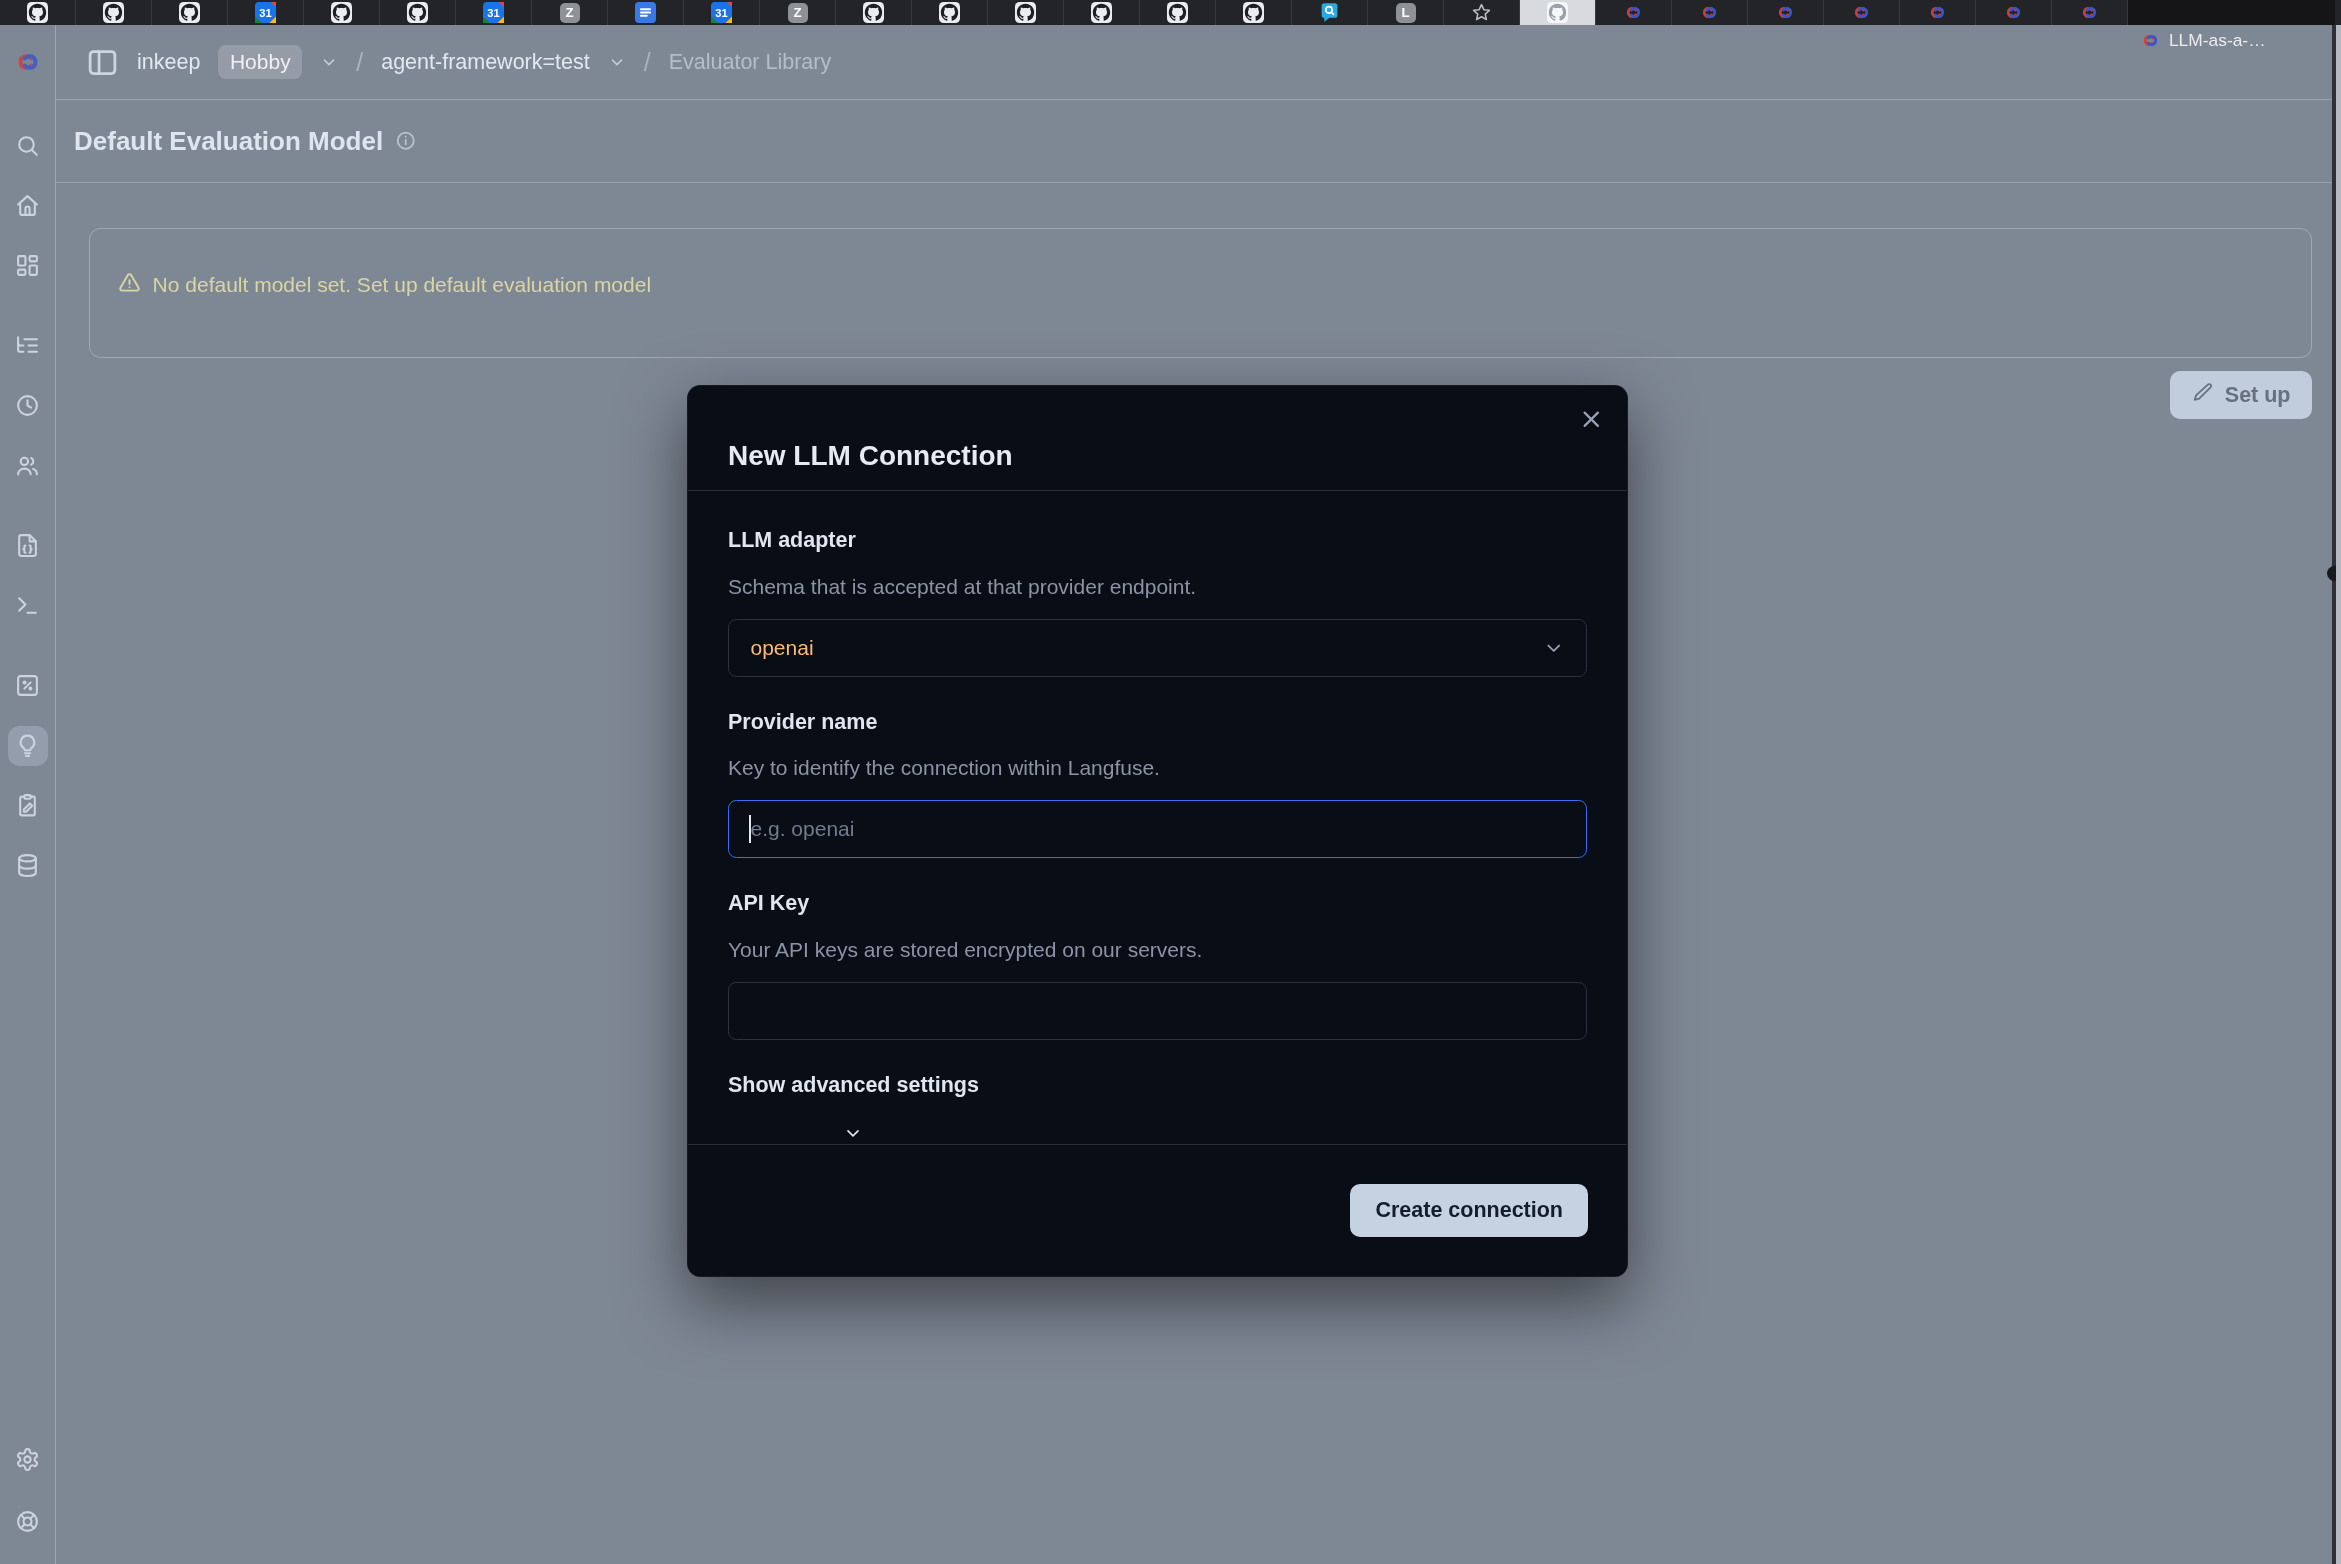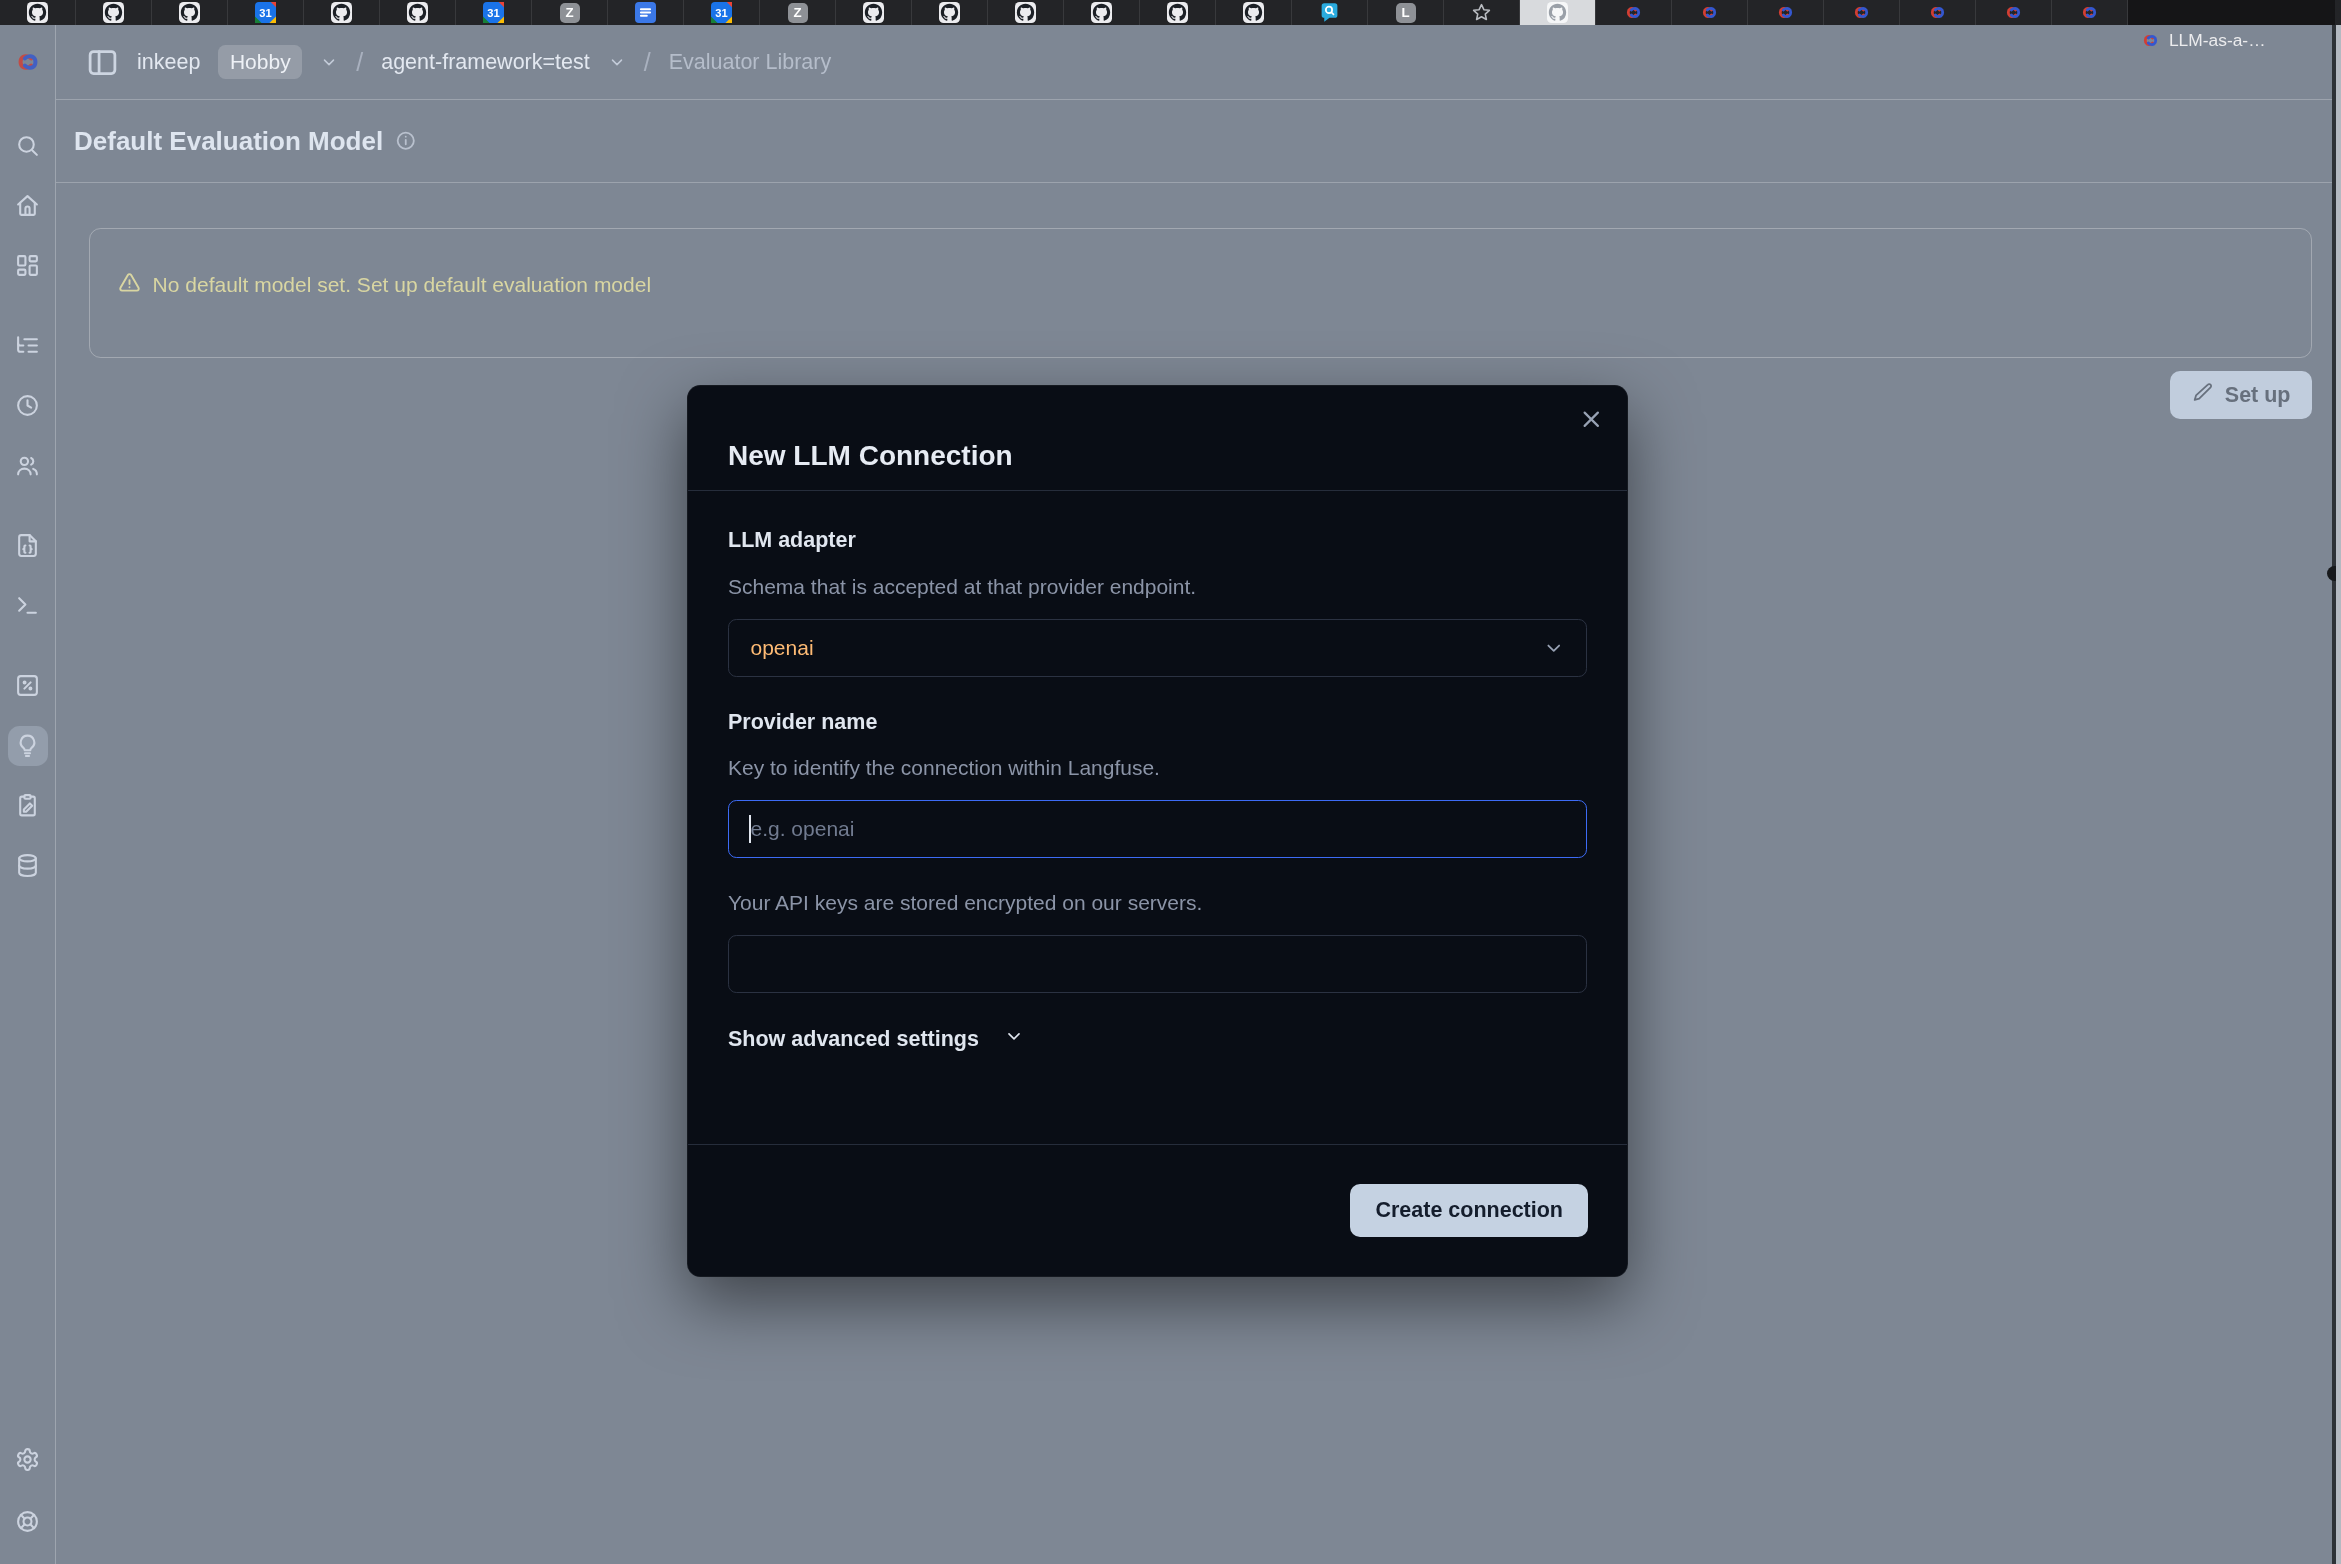--- a/index.html
+++ b/index.html
@@ -68,21 +68,21 @@
   .field-label { font-size:21.5px; font-weight:600; color:#e0e6ef; margin-bottom:21.5px; }
   .field-desc { font-size:21px; color:#8b94a7; margin-bottom:20px; }
   .select { height:58px; border:0.8px solid #2b3242; border-radius:8.3px; padding:0 21.5px; display:flex; align-items:center; justify-content:space-between; }
   .select-value { font-size:21px; color:#fdba74; }
   .select-chevron { width:21.5px; height:21.5px; color:#97a1b3; }
   .input-wrap { position:relative; }
   .text-input { width:100%; height:58px; border:0.8px solid #2b3242; border-radius:8.3px; background:transparent; padding:0 21.5px; font-size:21px; color:#dce2ec; font-family:"Liberation Sans", sans-serif; outline:none; }
   .text-input::placeholder { color:#717b90; }
   .text-input--focus { border:1.7px solid #3d6bf5; }
   .caret { position:absolute; left:21px; top:50%; transform:translateY(-50%); width:1.7px; height:28px; background:#e2e7f0; }
-  .advanced { margin-top:30px; display:flex; align-items:center; gap:25px; font-size:21.5px; font-weight:600; color:#e0e6ef; background:none; border:none; padding:0; }
+  .advanced { margin-top:30px; display:flex; align-items:center; gap:25px; font-size:21.5px; font-weight:600; color:#e0e6ef; background:none; border:none; padding:0;flex-direction:column; }
   .advanced svg { width:20px; height:20px; }
   .modal-footer { position:absolute; bottom:0; left:0; right:0; height:132px; border-top:0.8px solid #262d3b; border-radius:0 0 13.3px 13.3px; display:flex; align-items:center; justify-content:flex-end; padding:0 39px;margin-top:16px; }
   .create-btn { height:53px; padding:0 25px; border-radius:10px; background:#c5d2e2; color:#141d2c; font-size:21.5px; font-weight:600; border:none; }
 </style>
 </head>
 <body>
 
 <div class="tabbar" id="tabbar">
 
   <div class="tab">
@@ -541,20 +541,21 @@
     <div class="field">
       <div class="field-label">Provider name</div>
       <div class="field-desc">Key to identify the connection within Langfuse.</div>
       <div class="input-wrap">
         <input class="text-input text-input--focus" type="text" placeholder="e.g. openai" style="">
         <span class="caret"></span>
       </div>
     </div>
 
     <div class="field">
+      <div class="field-label">API Key</div>
       <div class="field-desc">Your API keys are stored encrypted on our servers.</div>
       <input class="text-input" type="text" style="">
     </div>
 
     <button class="advanced">
       <span>Show advanced settings</span>
       <span id="advanced-chevron"><svg viewBox="0 0 24 24" fill="none" stroke="currentColor" stroke-width="2" stroke-linecap="round" stroke-linejoin="round" style="width:20px;height:20px">
             <path d="m6 9.5 6 6 6-6"></path>
           </svg></span>
     </button>

